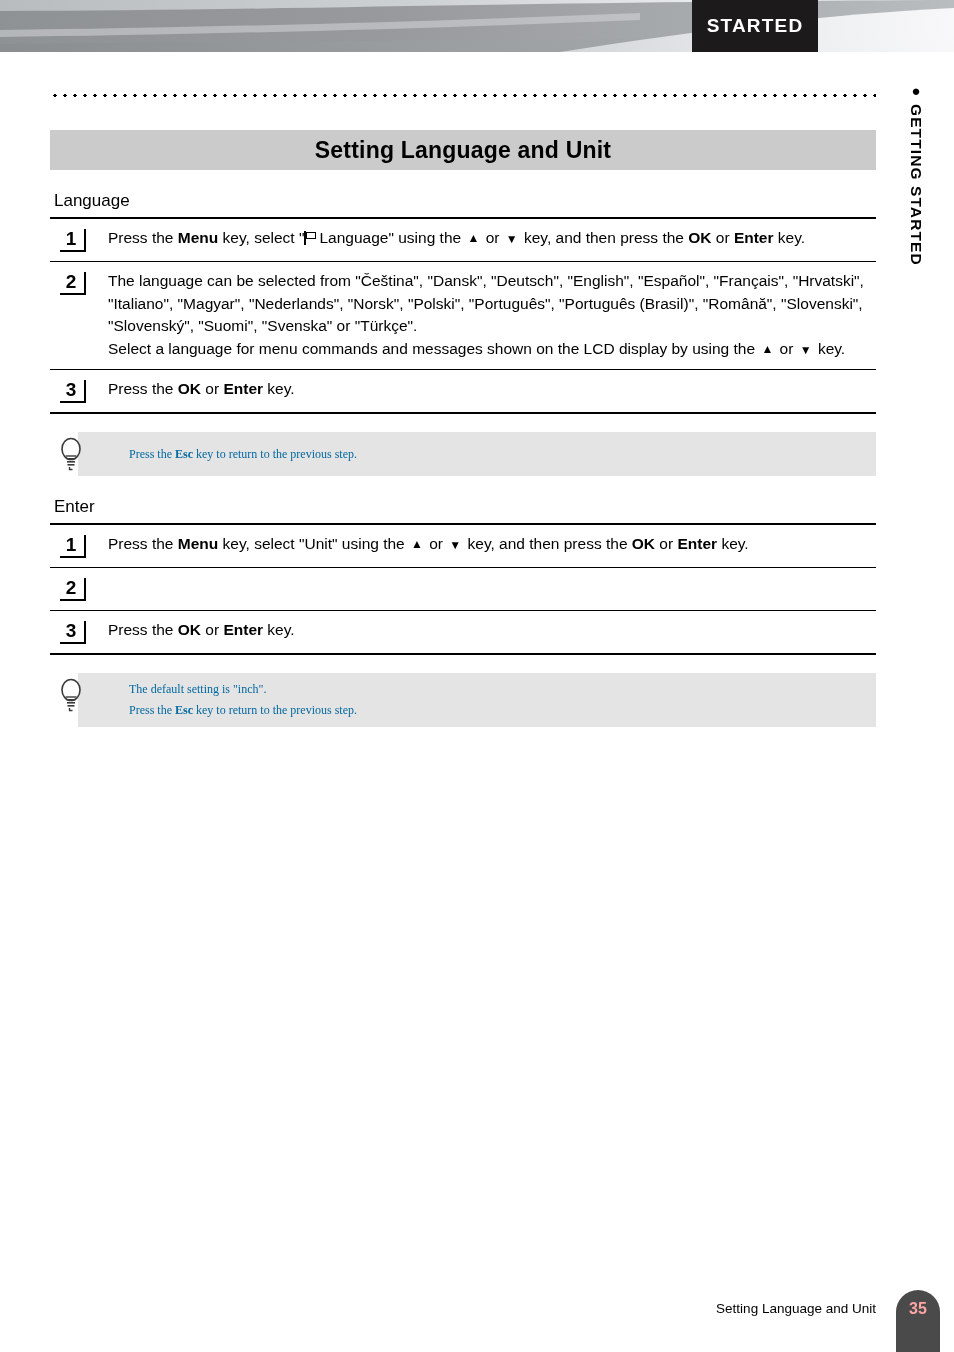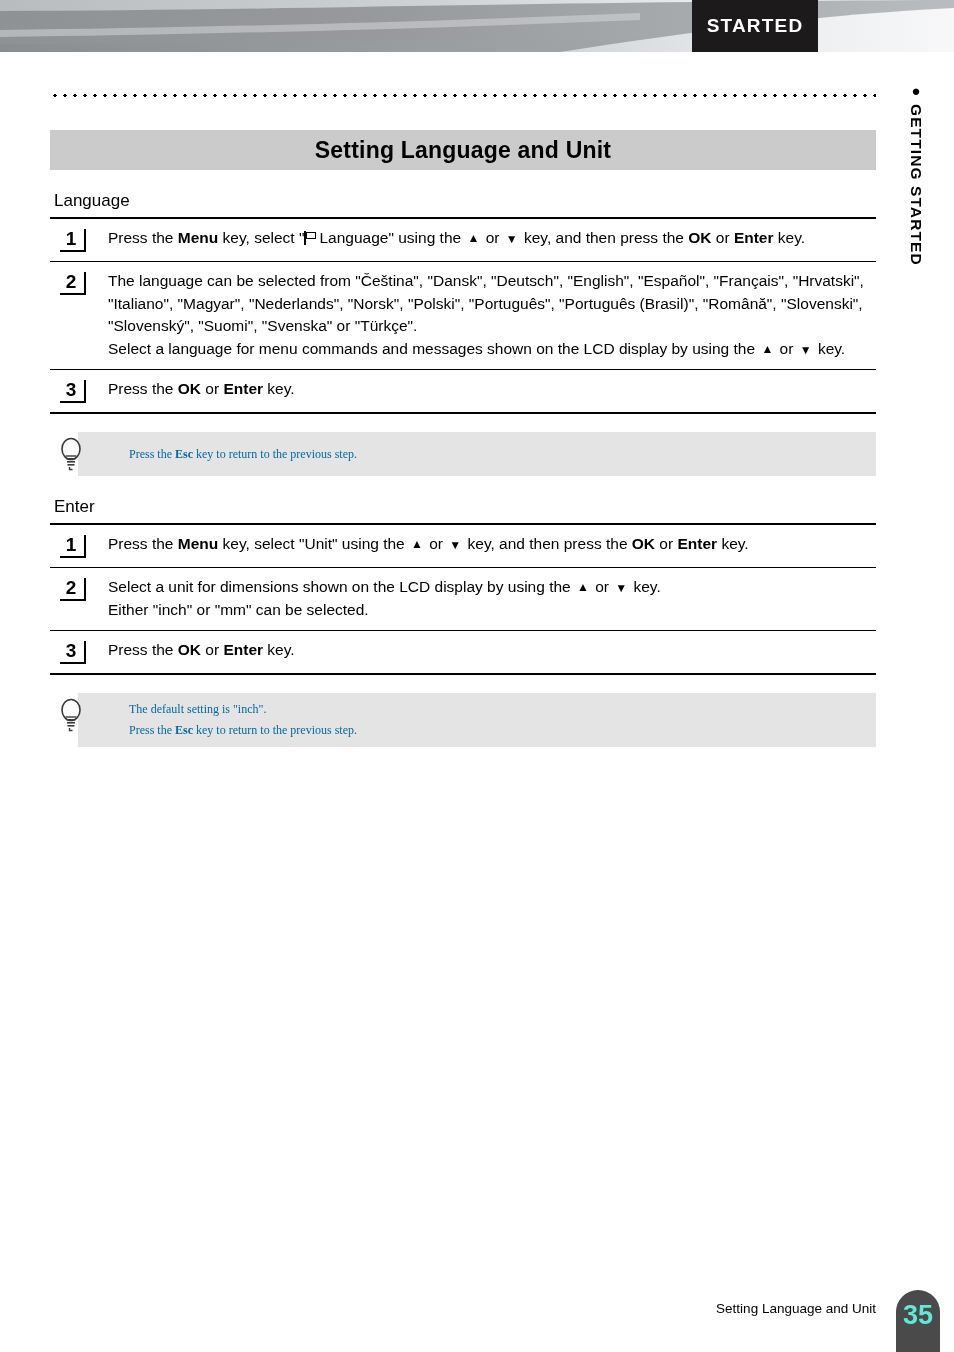--- a/index.html
+++ b/index.html
@@ -235,22 +235,22 @@
     height: 62px;
     background: #4a4a4a;
     border-radius: 22px 22px 0 0;
     display: flex;
     align-items: flex-start;
     justify-content: center;
     padding-top: 10px;
     box-sizing: border-box;
   }
   .page-tab .page-num {
-    color: #5eead4;
-    font-size: 27px;
+    color: #fca5a5;
+    font-size: 16px;
     font-weight: bold;
   }
 </style>
 </head>
 <body>
 
 <div class="header-band">
   <svg width="954" height="52" viewBox="0 0 954 52">
     <defs>
       <linearGradient id="gTop" x1="0" y1="0" x2="1" y2="0">
@@ -340,24 +340,20 @@
       <div class="section-heading">Enter</div>
       <div class="steps">
         <div class="step">
           <div class="step-num">1</div>
           <div class="step-body">
             <div>Press the <b>Menu</b> key, select "Unit" using the <span class="arrow">▲</span> or <span class="arrow down">▼</span> key, and then press the <b>OK</b> or <b>Enter</b> key.</div>
           </div>
         </div>
         <div class="step">
           <div class="step-num">2</div>
-          <div class="step-body">
-            <div>Select a unit for dimensions shown on the LCD display by using the <span class="arrow">▲</span> or <span class="arrow down">▼</span> key.</div>
-            <div>Either "inch" or "mm" can be selected.</div>
-          </div>
         </div>
         <div class="step">
           <div class="step-num">3</div>
           <div class="step-body">
             <div>Press the <b>OK</b> or <b>Enter</b> key.</div>
           </div>
         </div>
       </div>
       <div class="tip-wrap tall">
         <div class="tip-box">

